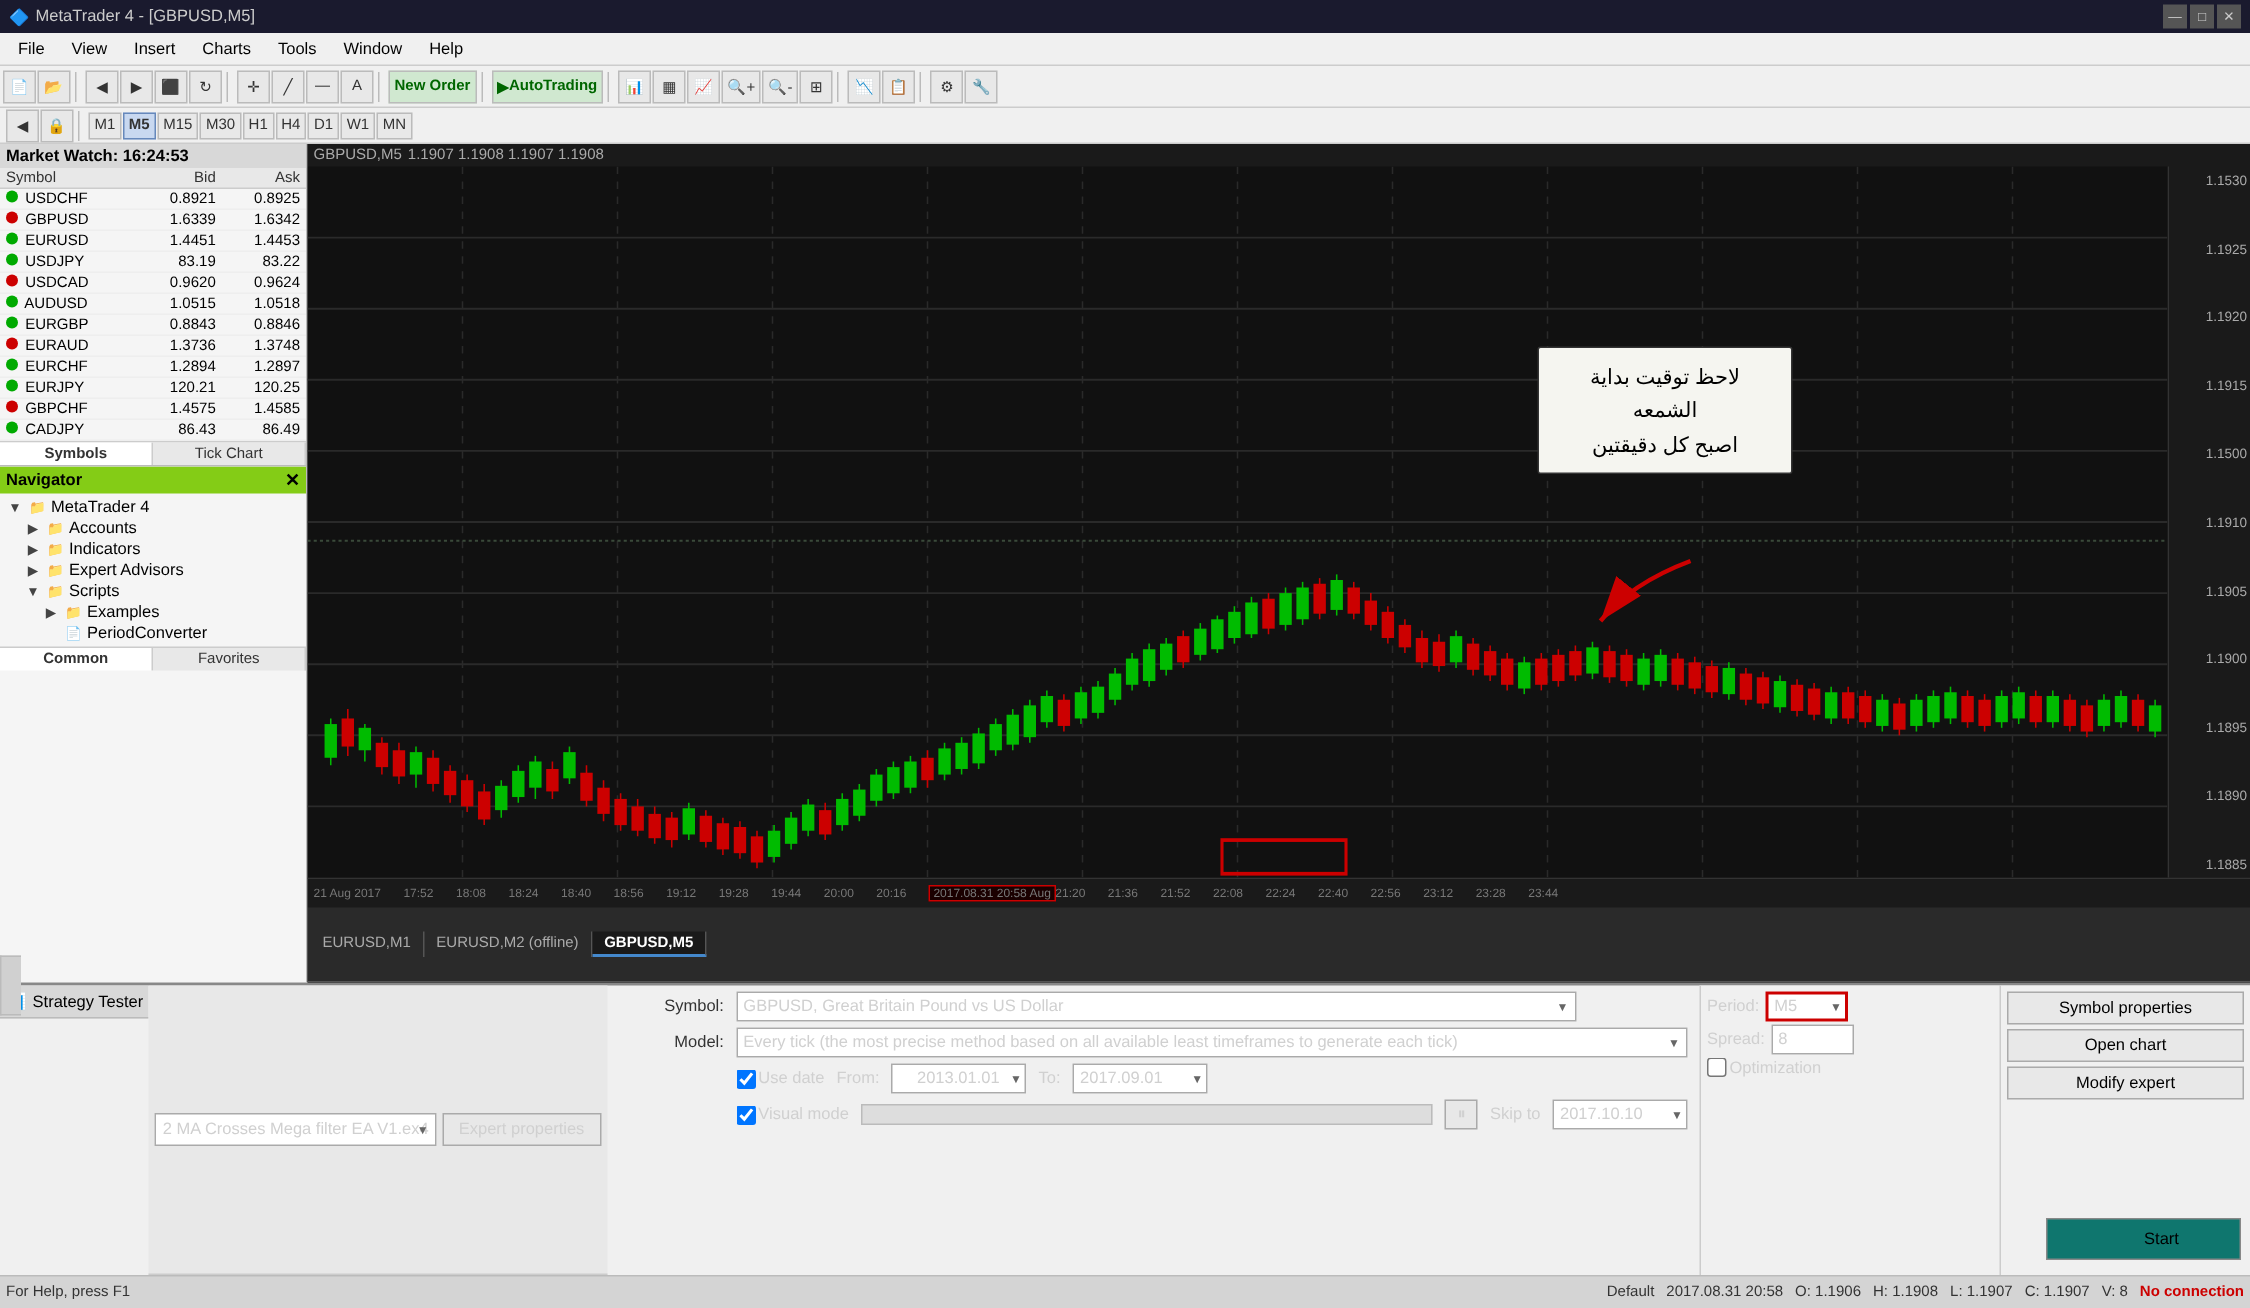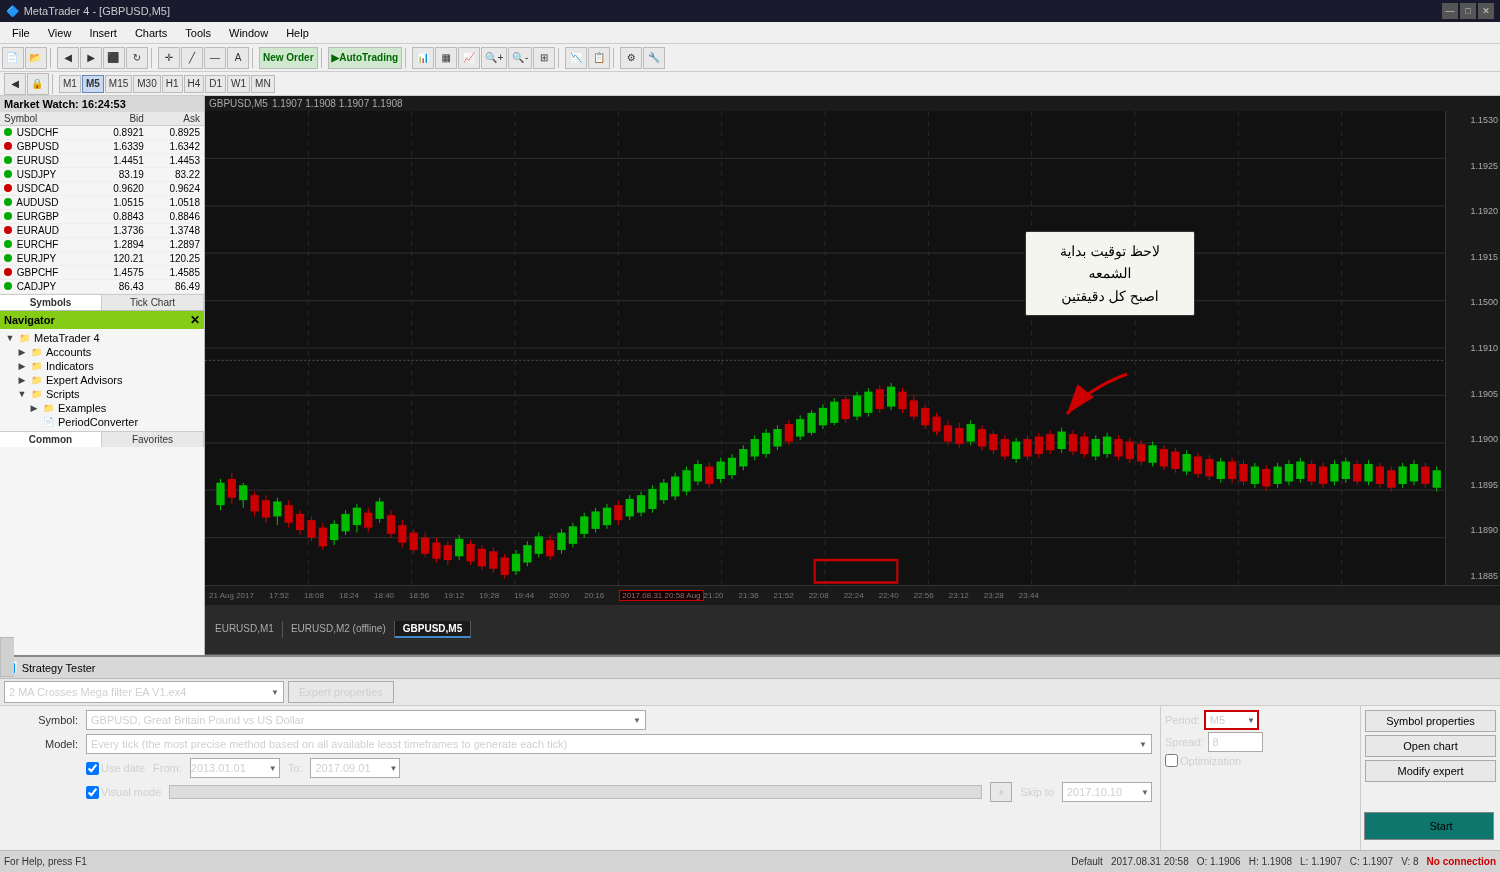--- a/index.html
+++ b/index.html
@@ -71,21 +71,21 @@
     .chart-tab { padding: 2px 8px; font-size: 10px; cursor: pointer; color: #aaa; border-right: 1px solid #555; }
     .chart-tab.active { background: #1a1a1a; color: #fff; font-weight: bold; border-bottom: 2px solid #4488cc; }
 
     
     .chart-canvas { flex: 1; position: relative; background: #111111; }
 
     
     .chart-annotation { position: absolute; background: #f5f5f0; border: 1px solid #333; padding: 8px 12px; text-align: center; font-size: 14px; color: #000; direction: rtl; line-height: 1.6; border-radius: 2px; }
 
     
-    .strategy-tester { height: 195px; background: #f0f0f0; border-top: 2px solid #888; display: flex; flex-direction: column; }
+    .strategy-tester { height: 195px; background: #f0f0f0; border-top: 2px solid #888; display: flex; flex-direction: row; }
     .st-header { height: 22px; background: #d8d8d8; display: flex; align-items: center; padding: 0 4px; gap: 4px; font-size: 11px; color: #000; border-bottom: 1px solid #bbb; }
     .st-content { display: flex; flex: 1; gap: 0; }
     .st-left { flex: 1; padding: 4px 8px; display: flex; flex-direction: column; gap: 4px; }
     .st-row { display: flex; align-items: center; gap: 8px; font-size: 11px; }
     .st-label { color: #333; min-width: 70px; text-align: right; }
     .st-right { width: 200px; background: #f0f0f0; border-left: 1px solid #ccc; padding: 4px; display: flex; flex-direction: column; gap: 2px; }
     .st-btn { height: 22px; border: 1px solid #aaa; background: #e8e8e8; display: flex; align-items: center; justify-content: center; cursor: pointer; font-size: 11px; color: #000; }
     .st-btn.start { height: 28px; font-weight: normal; background: #0f766e; border-color: #888; padding-left: 24px; }
     .checkbox-label { display: flex; align-items: center; gap: 2px; font-size: 11px; }
     .progress-bar { height: 14px; background: #ddd; border: 1px solid #bbb; flex: 1; }
@@ -820,21 +820,21 @@
         </div>
       </div>
 
       <div class="st-row">
         <span style="min-width:70px;"></span>
         <label class="checkbox-label">
           <input type="checkbox" checked="" style="">
           <span>Use date</span>
         </label>
         <span>From:</span>
-        <div style="height:20px;border:1px solid #aaa;background:#fff;display:flex;align-items:center;padding:0 0;font-size:11px;width:90px;position:relative;cursor:pointer;">
+        <div style="height:20px;border:1px solid #aaa;background:#fff;display:flex;align-items:center;padding:0 16px;font-size:11px;width:90px;position:relative;cursor:pointer;">
           <span>2013.01.01</span>
           <span style="position:absolute;right:2px;font-size:8px;color:#666;">▼</span>
         </div>
         <span>To:</span>
         <div style="height:20px;border:1px solid #aaa;background:#fff;display:flex;align-items:center;padding:0 4px;font-size:11px;width:90px;position:relative;cursor:pointer;">
           <span>2017.09.01</span>
           <span style="position:absolute;right:2px;font-size:8px;color:#666;">▼</span>
         </div>
       </div>
 
@@ -875,21 +875,21 @@
       </div>
 
       <div class="st-row">
         <label class="checkbox-label">
           <input type="checkbox" style="">
           <span>Optimization</span>
         </label>
       </div>
     </div>
 
-    <div style="width:140px;background:#f0f0f0;border-left:1px solid #ccc;padding:4px;display:flex;flex-direction:column;gap:3px;">
+    <div style="width:167px;background:#f0f0f0;border-left:1px solid #ccc;padding:4px;display:flex;flex-direction:column;gap:3px;">
       <div class="st-btn">
         <span>Symbol properties</span>
       </div>
       <div class="st-btn">
         <span>Open chart</span>
       </div>
       <div class="st-btn">
         <span>Modify expert</span>
       </div>
     </div>

